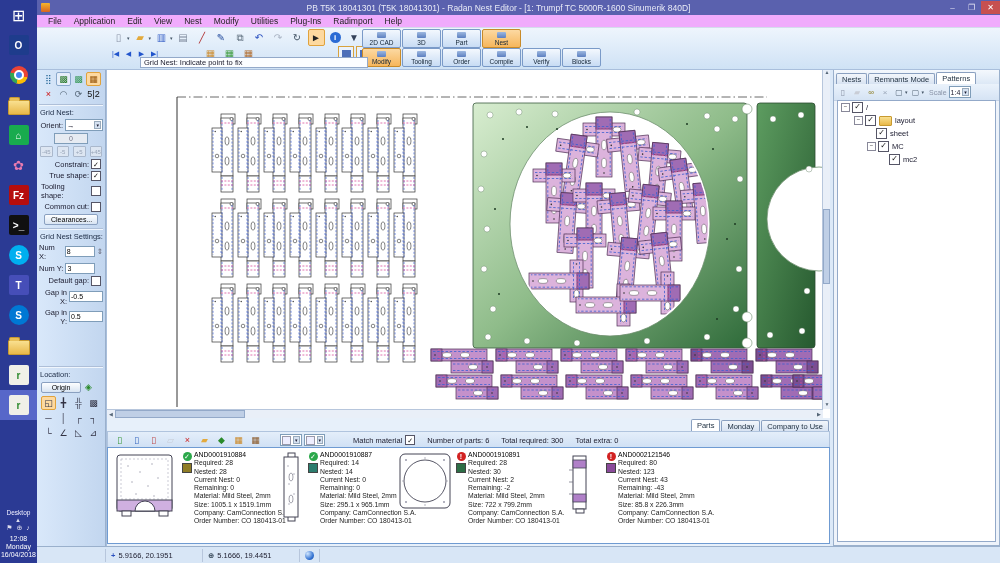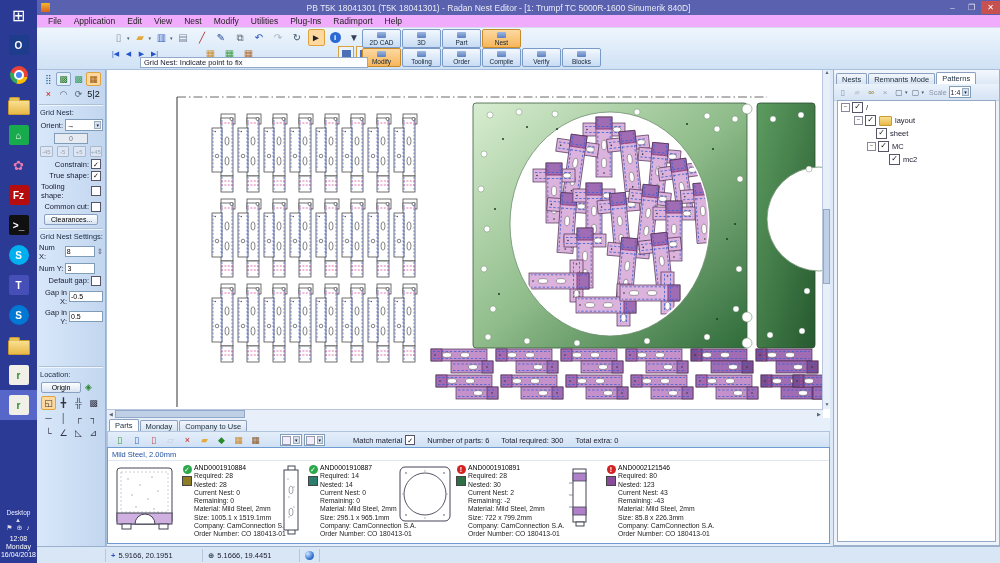--- a/index.html
+++ b/index.html
@@ -89,21 +89,21 @@
   .scale-lab{color:#8a94a8;font-size:7px;margin-left:4px;}
   .combo{height:10px;border:1px solid #7f9db9;background:#fff;display:inline-flex;align-items:center;font-size:7px;padding:0 1px;margin-left:2px;cursor:pointer;}
   .combo .sel-arrow{margin-left:2px;}
   #tree{position:absolute;left:3px;right:3px;top:30px;bottom:3px;background:#fff;border:1px solid #93a9c9;overflow:hidden;}
   .tree-row{display:flex;align-items:center;height:13px;font-size:7.5px;cursor:pointer;}
   .exp{width:7px;height:7px;border:1px solid #889;background:#fff;font-size:6px;line-height:5px;text-align:center;margin-right:2px;color:#333;}
   .tcb{width:9px;height:9px;border:1px solid #556;background:#fff;font-size:8px;line-height:8px;text-align:center;margin-right:3px;color:#111;}
   .tfold{width:11px;height:8px;background:linear-gradient(#f9e090,#e8b84a);border:1px solid #c89a30;border-radius:1px;margin-right:3px;}
   
   #bottompanel{position:absolute;left:69px;top:418px;width:724px;height:128px;background:#e7f0fa;border-left:1px solid #a9bfdc;box-sizing:border-box;z-index:6;}
-  #btabs{display:flex;align-items:flex-end;height:13px;padding-left:2px;}
+  #btabs{display:flex;align-items:flex-end;height:13px;padding-left:2px;justify-content:flex-end;}
   #btools{height:16px;display:flex;align-items:center;background:linear-gradient(#e4eefa,#cfe0f4);border:1px solid #b0c4de;border-bottom:none;padding:0 3px;}
   #btools .ic{width:13px;height:13px;font-size:9px;}
   .bt-text{font-size:7.5px;color:#223;margin-left:4px;white-space:nowrap;}
   .count{margin-left:12px;}
   #partlist{position:absolute;left:0;top:29px;right:0;bottom:2px;background:#fff;border:1px solid #6f9bd2;overflow:hidden;}
   #group-title{color:#1f4e9c;font-size:7.5px;padding:2px 0 1px 4px;border-bottom:1px solid #dfe7f2;}
   .card-thumb{position:absolute;top:4px;}
   .card-stat{position:absolute;top:4px;display:flex;flex-direction:column;gap:2px;align-items:center;}
   .stat-ic{width:9px;height:9px;border-radius:50%;color:#fff;font-size:7px;line-height:9px;text-align:center;font-weight:bold;}
   .swatch{width:8px;height:8px;border:1px solid #444;}
@@ -1227,21 +1227,20 @@
             <span style="width: 7px; height: 7px; border: 1px solid rgb(153, 153, 170); background: rgb(238, 238, 255);"></span>
             <span class="sel-arrow">▾</span>
           </span>
           <span class="bt-text" style="margin-left: 28px;">Match material</span>
           <span class="cbx" style="margin-left: 3px;">✓</span>
           <span class="bt-text count">Number of parts: 6</span>
           <span class="bt-text count">Total required: 300</span>
           <span class="bt-text count">Total extra: 0</span>
         </div>
       <div id="partlist">
-        <div id="group-title">Mild Steel, 2.00mm</div>
         <div id="cards" style="position:relative;height:90px;">
             <div class="card-thumb" style="left: 6px;"><svg width="62" height="70" viewBox="0 0 62 70">
                 <rect x="3" y="3" width="55" height="56" rx="3" stroke="#445" stroke-width="1" fill="#fff"></rect>
                 <rect x="7" y="7" width="47" height="40" fill="none" stroke="#aab" stroke-width="0.6" stroke-dasharray="2,2"></rect>
                 <g fill="#99a">
                   <circle cx="14" cy="14" r="0.7"></circle>
                   <circle cx="26" cy="20" r="0.7"></circle>
                   <circle cx="38" cy="12" r="0.7"></circle>
                   <circle cx="18" cy="30" r="0.7"></circle>
                   <circle cx="34" cy="34" r="0.7"></circle>

